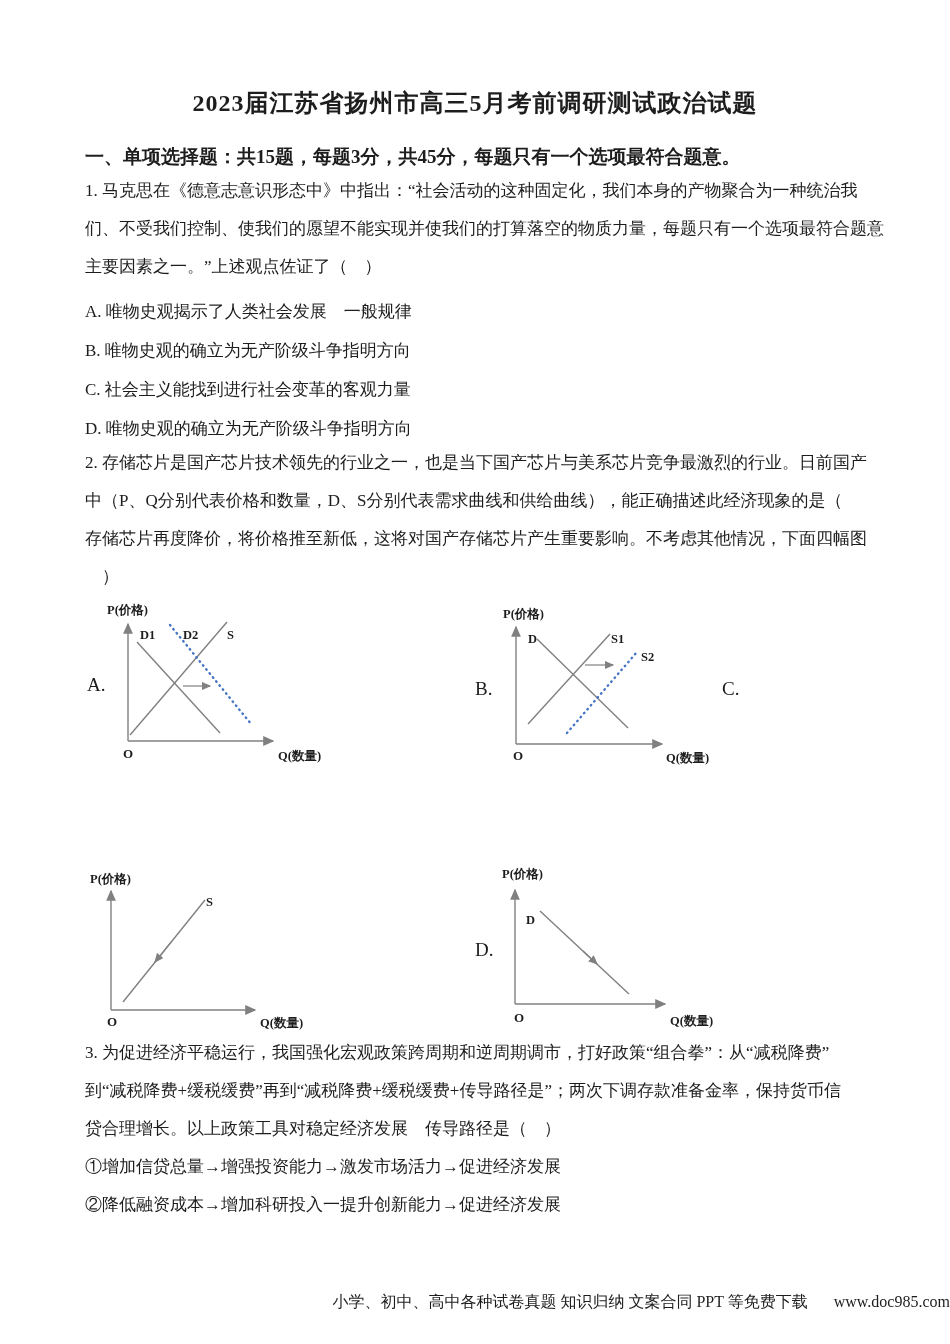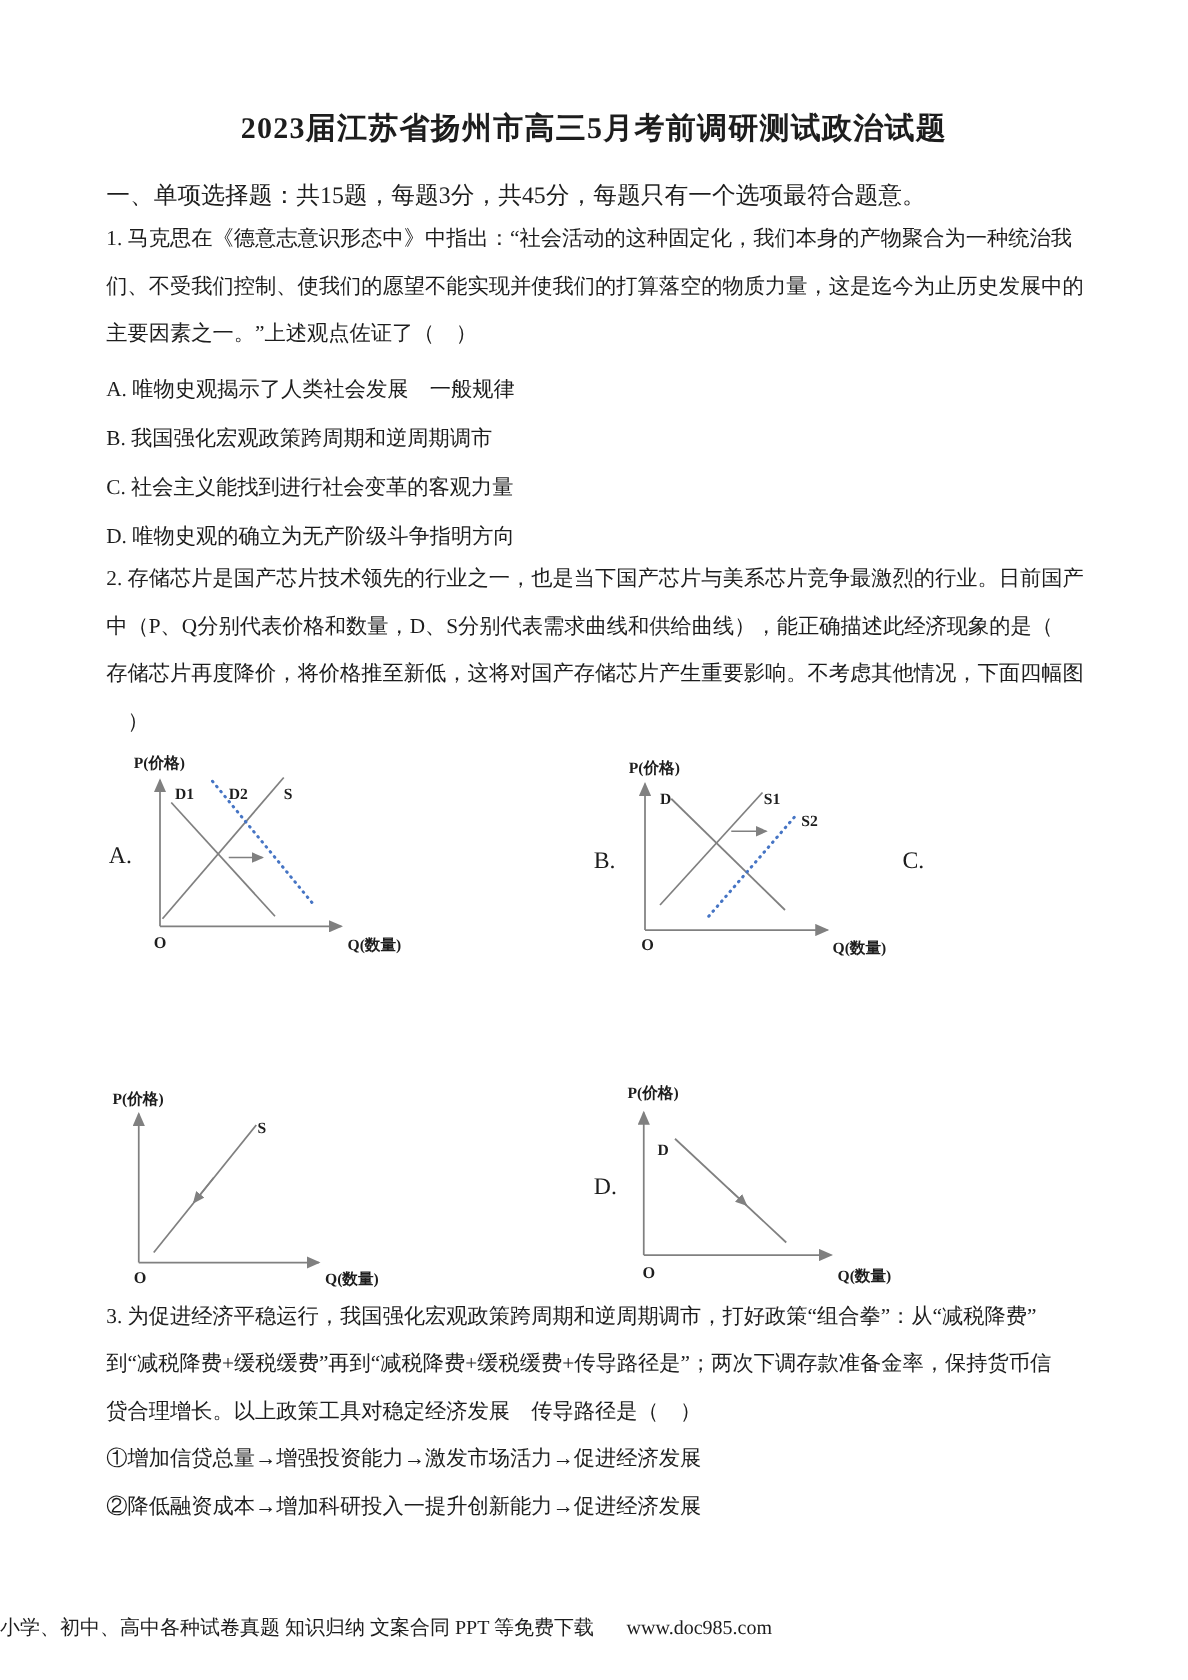--- a/index.html
+++ b/index.html
@@ -6,62 +6,62 @@
   .page{
     position:relative;width:950px;height:1344px;margin:0 auto;background:#ffffff;
     font-family:"Liberation Serif","DejaVu Serif",serif;color:#1d1d1d;overflow:hidden;
   }
   .title{
     position:absolute;top:86px;left:0;width:950px;text-align:center;
     font-size:24px;font-weight:bold;letter-spacing:1px;line-height:34px;
   }
   .section-heading{
     position:absolute;left:85px;top:144px;width:815px;
-    font-size:19px;font-weight:normal;line-height:26px;white-space:nowrap;
+    font-size:19px;font-weight:bold;line-height:26px;white-space:nowrap;
   }
   .qblock{position:absolute;left:85px;width:820px;font-size:17px;}
   .qblock .line{line-height:38px;white-space:nowrap;}
   #q1{top:172px;}
   #q1opts{top:292px;}
   #q1opts .opt{height:39px;line-height:39px;white-space:nowrap;}
   #q2{top:444px;}
   #q3{top:1034px;}
   .charts{position:absolute;top:595px;left:0;width:950px;height:450px;}
   .charts svg{position:absolute;overflow:visible;}
   .opt-letter{position:absolute;font-size:19px;line-height:19px;}
   .curve{stroke:#808080;stroke-width:1.4;fill:none;}
   .dotted{stroke:#4574c4;stroke-width:2.4;stroke-dasharray:0.6 4.6;stroke-linecap:round;fill:none;}
   .axis{stroke:#808080;stroke-width:1.4;fill:none;}
   .shift-arrow{stroke:#808080;stroke-width:1.2;fill:none;}
   svg text{font-family:"Liberation Serif","DejaVu Serif",serif;font-weight:bold;fill:#1d1d1d;font-size:12.5px;}
   svg text.o{font-size:13px;}
   .footer{
-    position:absolute;top:1292px;left:0;width:950px;text-align:left;
+    position:absolute;top:1292px;left:0;width:950px;text-align:right;
     font-size:16px;color:#1d1d1d;white-space:nowrap;
   }
   .footer .site{margin-left:26px;}
 </style>
 </head>
 <body>
 
 <div class="page">
 
   <div class="title">2023届江苏省扬州市高三5月考前调研测试政治试题</div>
 
   <div class="section-heading">一、单项选择题：共15题，每题3分，共45分，每题只有一个选项最符合题意。</div>
 
   <div class="qblock" id="q1">
     <div class="line">1. 马克思在《德意志意识形态中》中指出：“社会活动的这种固定化，我们本身的产物聚合为一种统治我</div>
-    <div class="line">们、不受我们控制、使我们的愿望不能实现并使我们的打算落空的物质力量，这是迄今为止历史发展中的</div>
+    <div class="line">们、不受我们控制、使我们的愿望不能实现并使我们的打算落空的物质力量，每题只有一个选项最符合题意</div>
     <div class="line">主要因素之一。”上述观点佐证了（　）</div>
   </div>
 
   <div class="qblock" id="q1opts">
     <div class="opt">A. 唯物史观揭示了人类社会发展　一般规律</div>
-    <div class="opt">B. 我国强化宏观政策跨周期和逆周期调市</div>
+    <div class="opt">B. 唯物史观的确立为无产阶级斗争指明方向</div>
     <div class="opt">C. 社会主义能找到进行社会变革的客观力量</div>
     <div class="opt">D. 唯物史观的确立为无产阶级斗争指明方向</div>
   </div>
 
   <div class="qblock" id="q2">
     <div class="line">2. 存储芯片是国产芯片技术领先的行业之一，也是当下国产芯片与美系芯片竞争最激烈的行业。日前国产</div>
     <div class="line">中（P、Q分别代表价格和数量，D、S分别代表需求曲线和供给曲线），能正确描述此经济现象的是（</div>
     <div class="line">存储芯片再度降价，将价格推至新低，这将对国产存储芯片产生重要影响。不考虑其他情况，下面四幅图</div>
     <div class="line">　）</div>
   </div>

